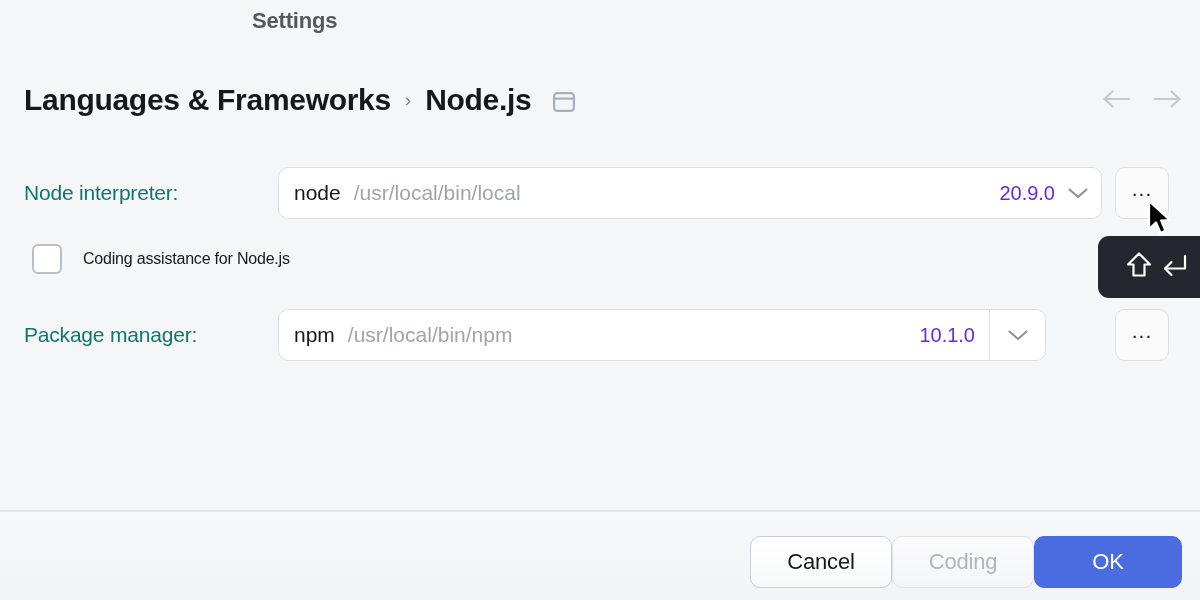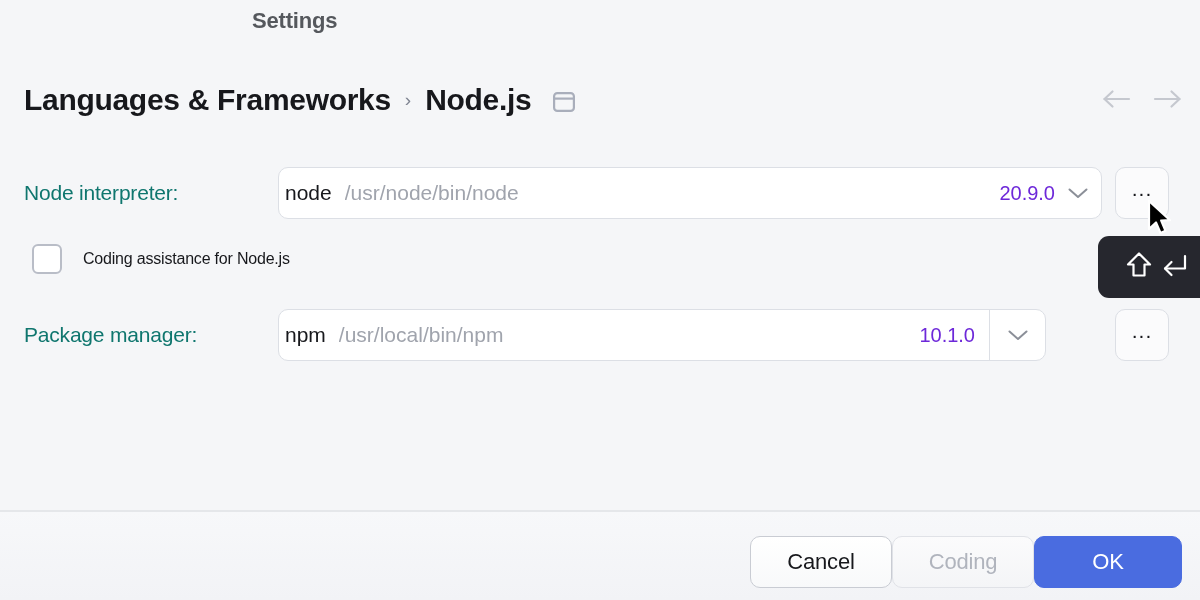--- a/index.html
+++ b/index.html
@@ -119,21 +119,21 @@
   }
   #pkg-combo {
     left: 278px;
     top: 309px;
     width: 768px;
   }
 
   .combo-name {
     font-size: 21px;
     color: #17181c;
-    margin-left: 6px;
+    margin-left: 15px;
     white-space: nowrap;
   }
   .combo-path {
     font-size: 21px;
     color: #a0a4ad;
     margin-left: 13px;
     white-space: nowrap;
     overflow: hidden;
   }
   .combo-version {
@@ -311,21 +311,21 @@
         <line x1="3" y1="11" x2="27.5" y2="11" stroke="#c5c8cf" stroke-width="2.2" stroke-linecap="round"></line>
         <polyline points="19.5,3.5 27.5,11 19.5,18.5" stroke="#c5c8cf" stroke-width="2.2" fill="none" stroke-linecap="round" stroke-linejoin="round"></polyline>
       </svg>
     </span>
   </div>
 
   <div class="field-label" id="interpreter-label">Node interpreter:</div>
 
   <div class="combo" id="interpreter-combo">
     <span class="combo-name">node</span>
-    <span class="combo-path">/usr/node/bin/node</span>
+    <span class="combo-path">/usr/local/bin/local</span>
     <span class="combo-version">20.9.0</span>
     <span class="combo-chevron-inline">
       <svg width="22" height="14" viewBox="0 0 22 14" fill="none" xmlns="http://www.w3.org/2000/svg">
         <polyline points="2.5,3.5 11,11 19.5,3.5" stroke="#8b8f98" stroke-width="2" fill="none" stroke-linecap="round" stroke-linejoin="round"></polyline>
       </svg>
     </span>
   </div>
 
   <div class="ellipsis-btn" id="interpreter-browse">...</div>
 

